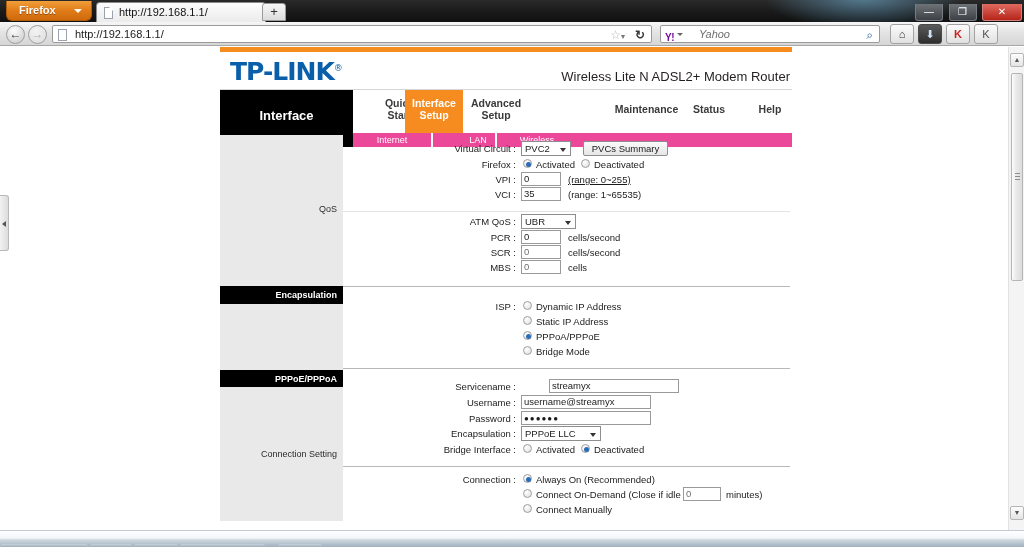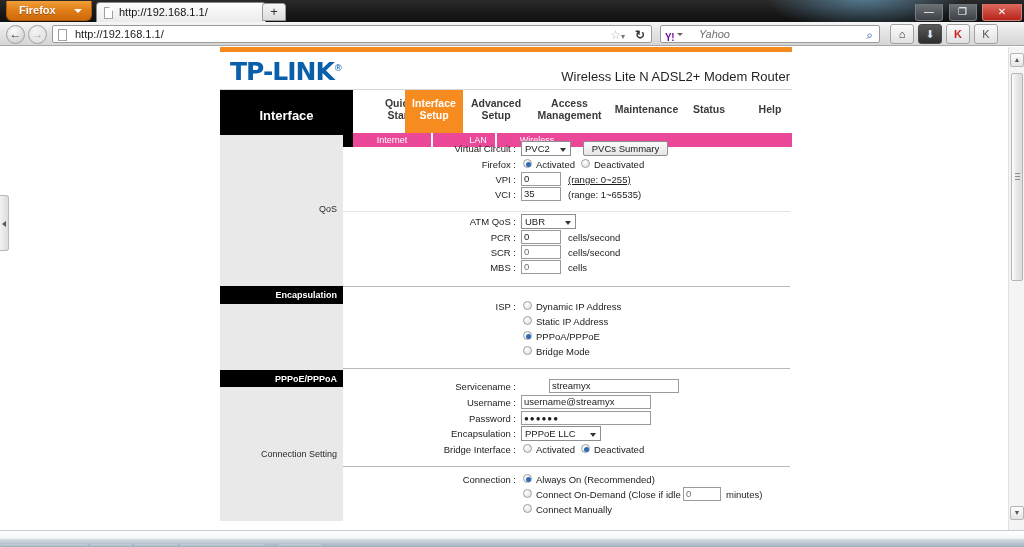--- a/index.html
+++ b/index.html
@@ -356,24 +356,20 @@
             <div>Start</div>
           </div>
           <div class="navtab active" style="left:52px;width:58px;">
             <div>Interface</div>
             <div>Setup</div>
           </div>
           <div class="navtab" style="left:110px;width:66px;">
             <div>Advanced</div>
             <div>Setup</div>
           </div>
-          <div class="navtab" style="left:176px;width:81px;">
-            <div>Access</div>
-            <div>Management</div>
-          </div>
           <div class="navtab" style="left:257px;width:73px;padding-top:13px;">
             <div>Maintenance</div>
           </div>
           <div class="navtab" style="left:330px;width:52px;padding-top:13px;">
             <div>Status</div>
           </div>
           <div class="navtab" style="left:395px;width:44px;padding-top:13px;">
             <div>Help</div>
           </div>
         </div>

